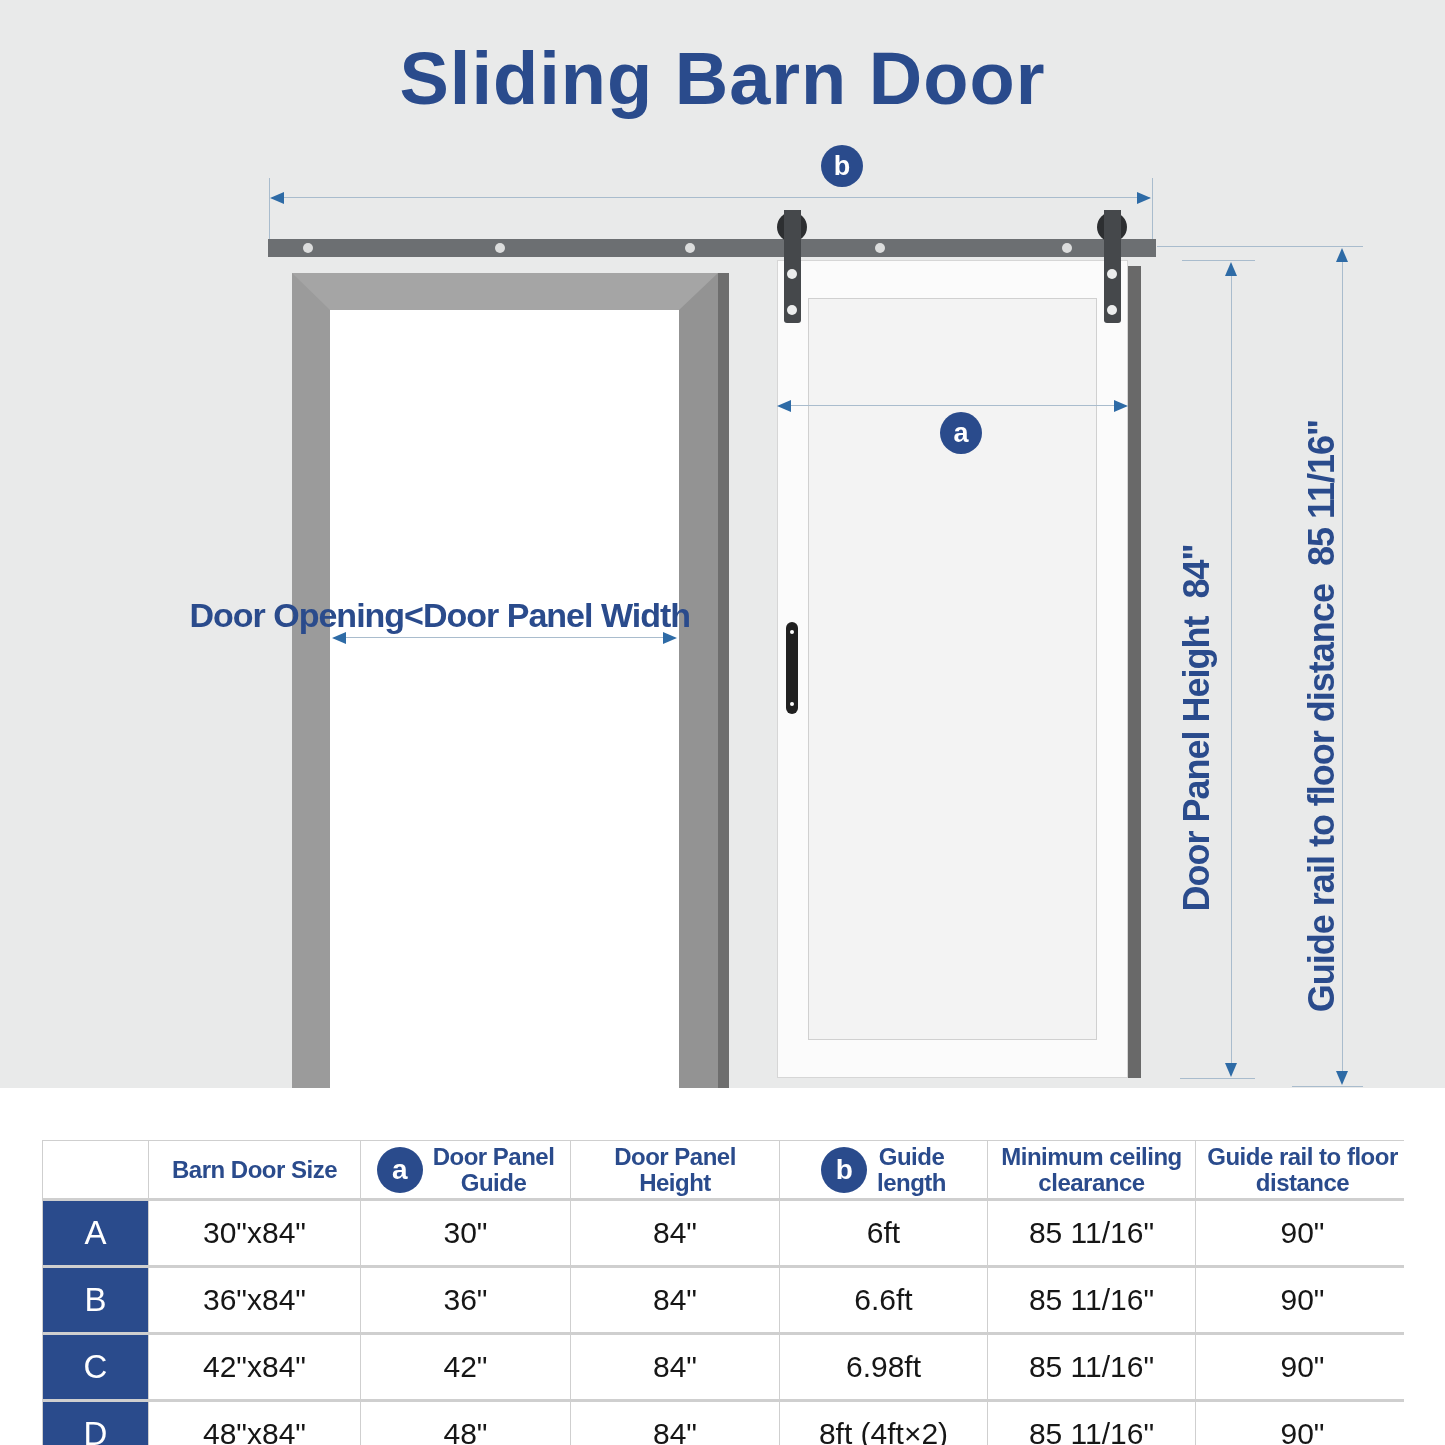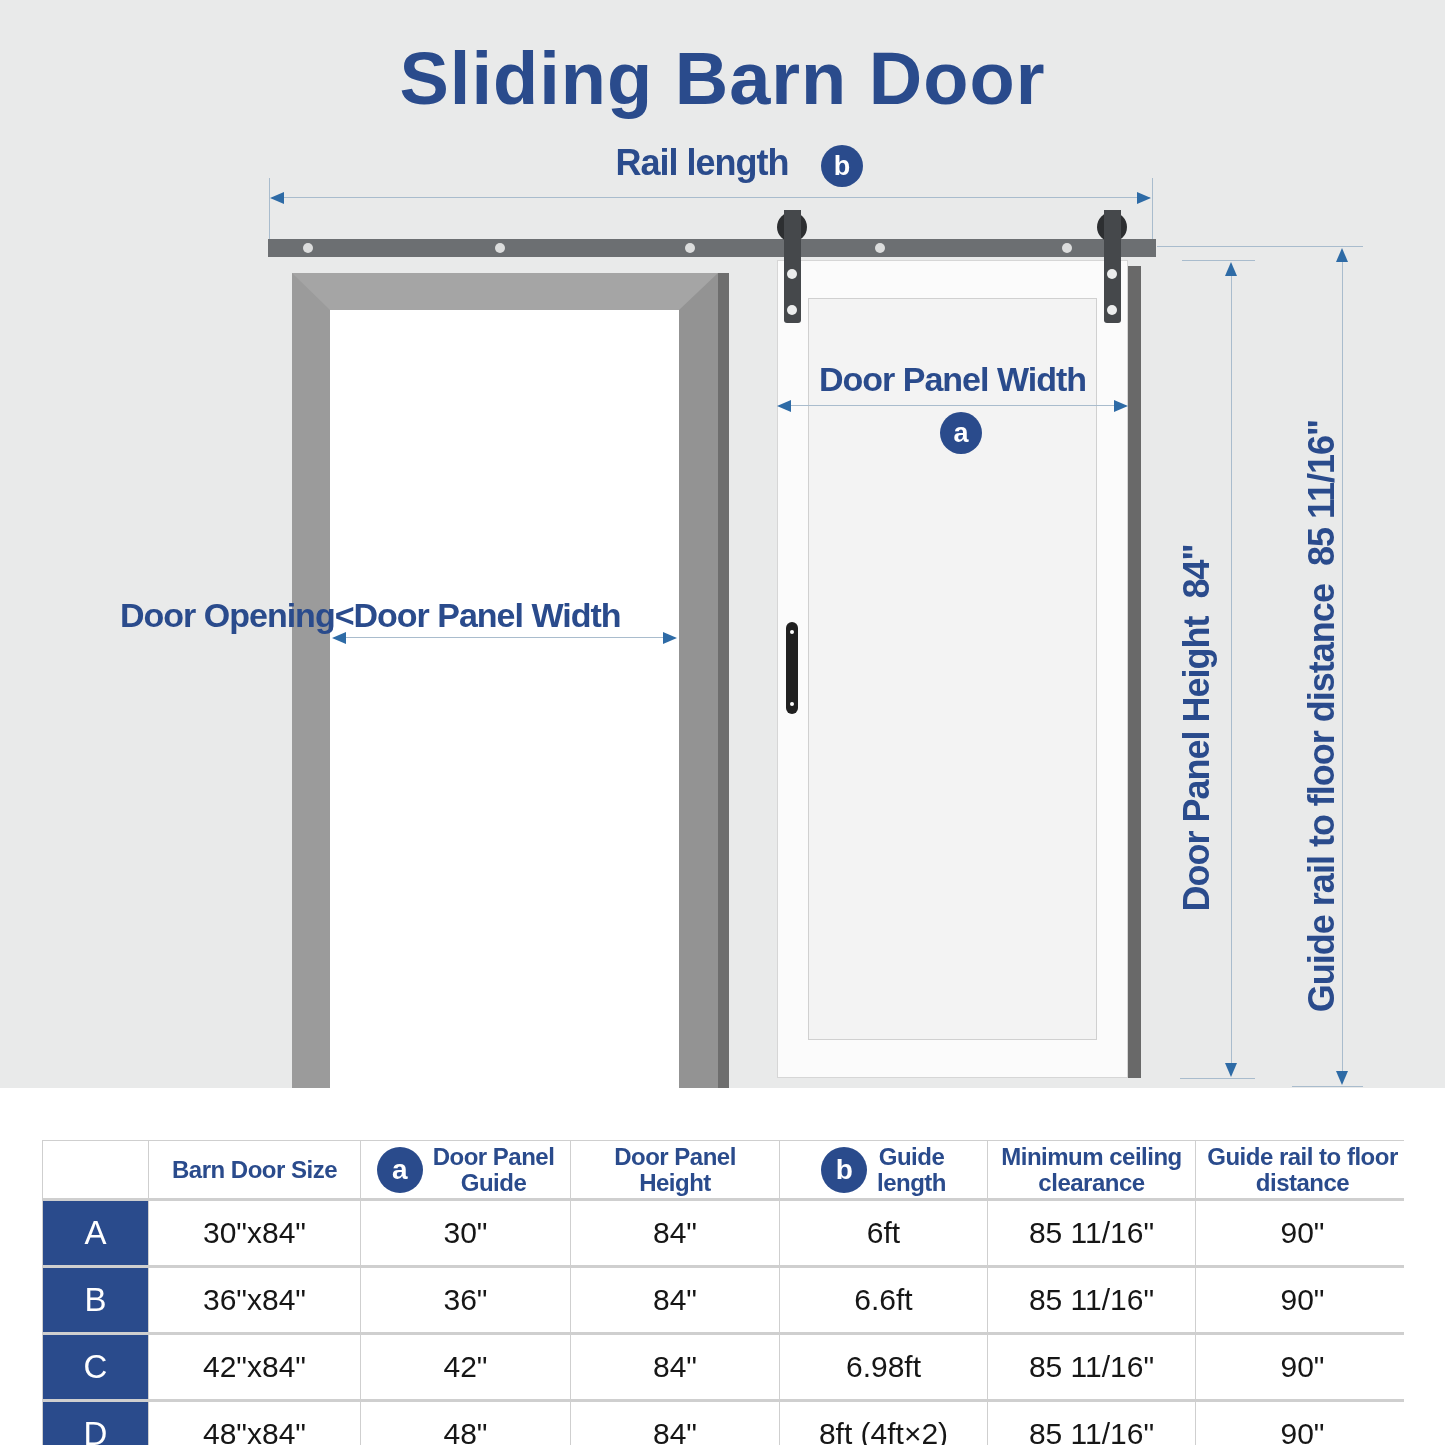--- a/index.html
+++ b/index.html
@@ -36,41 +36,40 @@
 </style>
 </head>
 <body>
 
 <div id="stage">
 
   <div class="abs bg"></div>
 
   <div class="abs title">Sliding Barn Door</div>
 
-  <div class="abs lbl" style="left:552px;top:142px;width:300px;text-align:center;font-size:36px;">Rail length</div>
   <div class="abs badge" style="left:821px;top:145px;width:42px;height:42px;font-size:27px;">b</div>
 
   <div class="abs dimline" style="left:269px;top:178px;width:1px;height:61px;"></div>
   <div class="abs dimline" style="left:1152px;top:178px;width:1px;height:61px;"></div>
   <div class="abs dimline" style="left:272px;top:197px;width:878px;height:1px;"></div>
   <div class="abs ah ah-l" style="left:270px;top:192px;"></div>
   <div class="abs ah ah-r" style="left:1137px;top:192px;"></div>
 
   <div class="abs" style="left:268px;top:239px;width:888px;height:18px;background:#6c6f72;"></div>
   <div class="abs screw" style="left:303px;top:243px;"></div>
   <div class="abs screw" style="left:495px;top:243px;"></div>
   <div class="abs screw" style="left:685px;top:243px;"></div>
   <div class="abs screw" style="left:875px;top:243px;"></div>
   <div class="abs screw" style="left:1062px;top:243px;"></div>
 
   <div class="abs" style="left:292px;top:273px;width:426px;height:815px;box-sizing:border-box;background:#ffffff;
        border-top:37px solid #a5a5a5;border-left:38px solid #9b9b9b;border-right:39px solid #939393;"></div>
   <div class="abs" style="left:718px;top:273px;width:11px;height:815px;background:#6e6e6e;"></div>
 
-  <div class="abs lbl" style="left:120px;top:596px;width:570px;text-align:left;font-size:34px;">Door Opening&lt;Door Panel Width</div>
+  <div class="abs lbl" style="left:120px;top:596px;width:570px;text-align:right;font-size:34px;">Door Opening&lt;Door Panel Width</div>
   <div class="abs dimline" style="left:334px;top:637px;width:341px;height:1px;"></div>
   <div class="abs ah ah-l" style="left:332px;top:632px;"></div>
   <div class="abs ah ah-r" style="left:663px;top:632px;"></div>
 
   <div class="abs" style="left:777px;top:260px;width:351px;height:818px;background:#fbfbfb;border:1px solid #d6d6d6;box-sizing:border-box;"></div>
   <div class="abs" style="left:1128px;top:266px;width:13px;height:812px;background:#696969;"></div>
   <div class="abs" style="left:808px;top:298px;width:289px;height:742px;background:#f3f3f3;border:1px solid #d0d0d0;box-sizing:border-box;"></div>
 
   <div class="abs" style="left:786px;top:622px;width:12px;height:92px;background:#202020;border-radius:6px;"></div>
   <div class="abs" style="left:790px;top:630px;width:4px;height:4px;border-radius:50%;background:#ffffff;"></div>
@@ -81,21 +80,20 @@
   <div class="abs" style="left:784px;top:210px;width:17px;height:113px;background:#45484b;border-radius:0 0 3px 3px;"></div>
   <div class="abs bolt" style="left:787px;top:269px;"></div>
   <div class="abs bolt" style="left:787px;top:305px;"></div>
 
   <div class="abs" style="left:1097px;top:212px;width:30px;height:30px;border-radius:50%;background:#2d2f31;"></div>
   <div class="abs" style="left:1106px;top:221px;width:11px;height:11px;border-radius:50%;background:#c0c3c5;"></div>
   <div class="abs" style="left:1104px;top:210px;width:17px;height:113px;background:#45484b;border-radius:0 0 3px 3px;"></div>
   <div class="abs bolt" style="left:1107px;top:269px;"></div>
   <div class="abs bolt" style="left:1107px;top:305px;"></div>
 
-  <div class="abs lbl" style="left:777px;top:360px;width:351px;text-align:center;font-size:34px;">Door Panel Width</div>
   <div class="abs dimline" style="left:779px;top:405px;width:347px;height:1px;"></div>
   <div class="abs ah ah-l" style="left:777px;top:400px;"></div>
   <div class="abs ah ah-r" style="left:1114px;top:400px;"></div>
   <div class="abs badge" style="left:940px;top:412px;width:42px;height:42px;font-size:27px;">a</div>
 
   <div class="abs dimline" style="left:1157px;top:246px;width:206px;height:1px;"></div>
   <div class="abs dimline" style="left:1182px;top:260px;width:73px;height:1px;"></div>
 
   <div class="abs dimline" style="left:1231px;top:266px;width:1px;height:807px;"></div>
   <div class="abs ah ah-u" style="left:1225px;top:262px;"></div>

